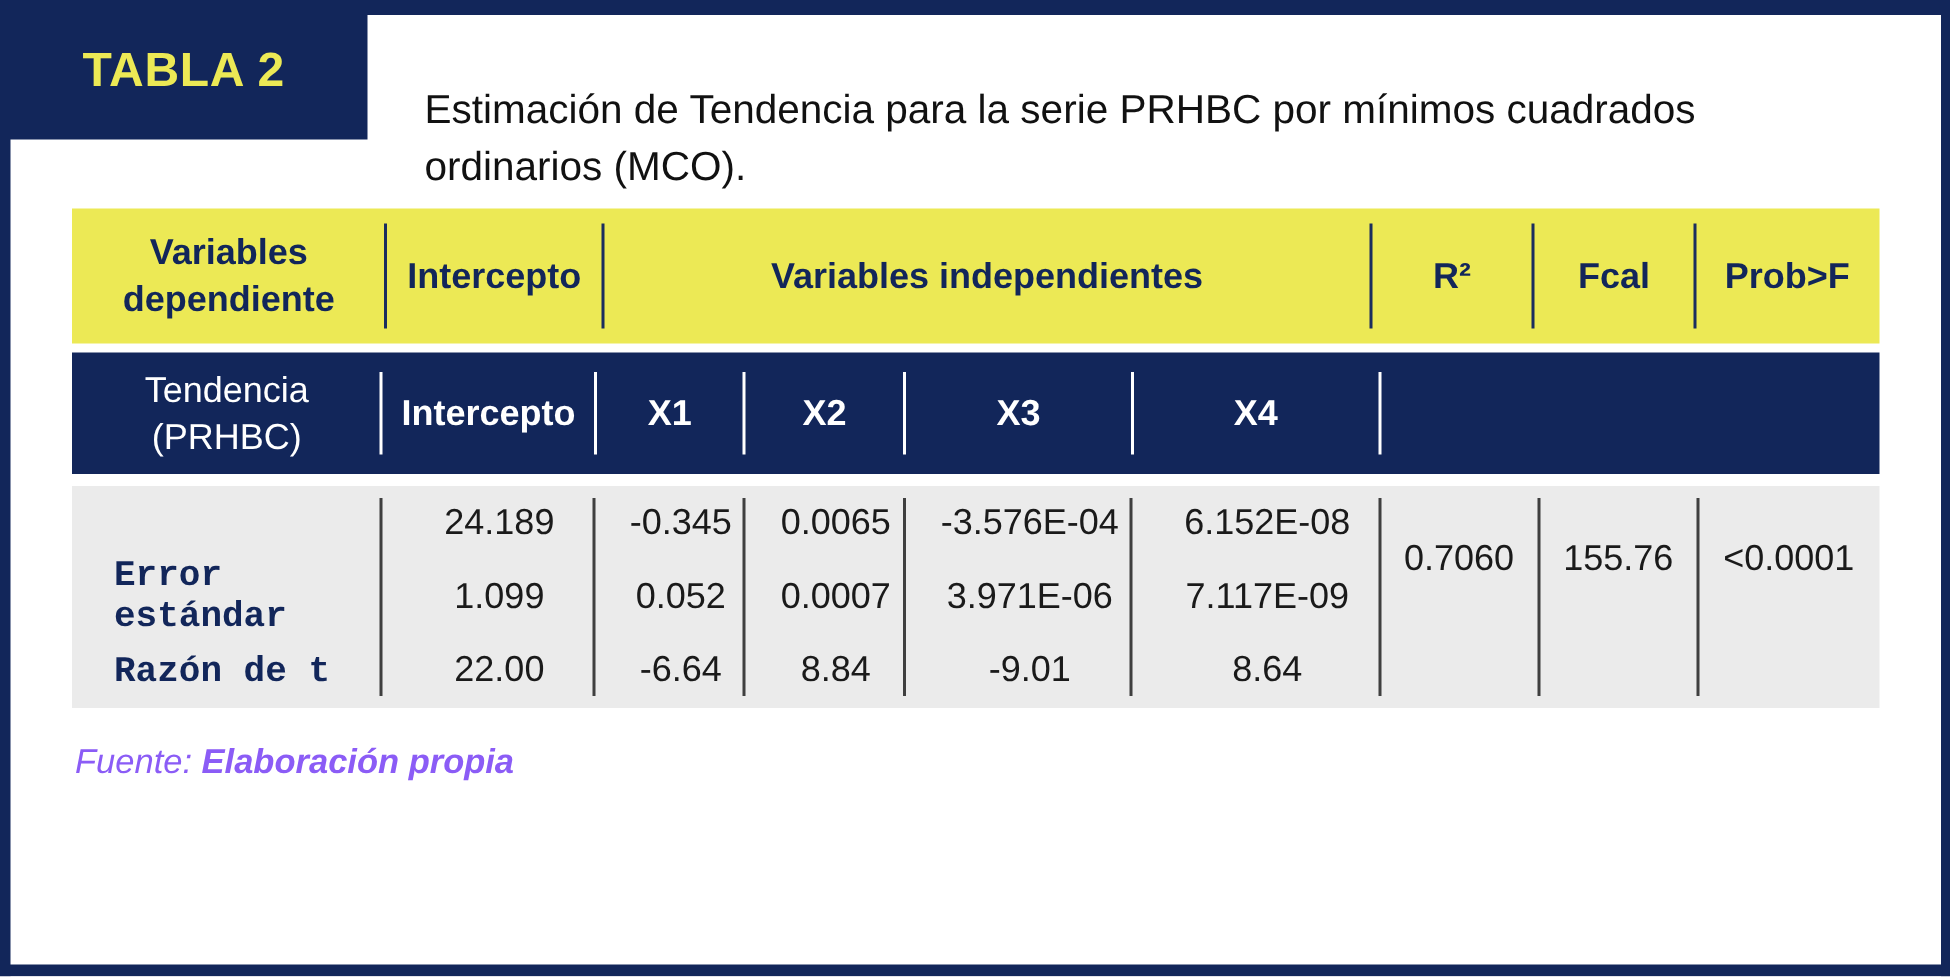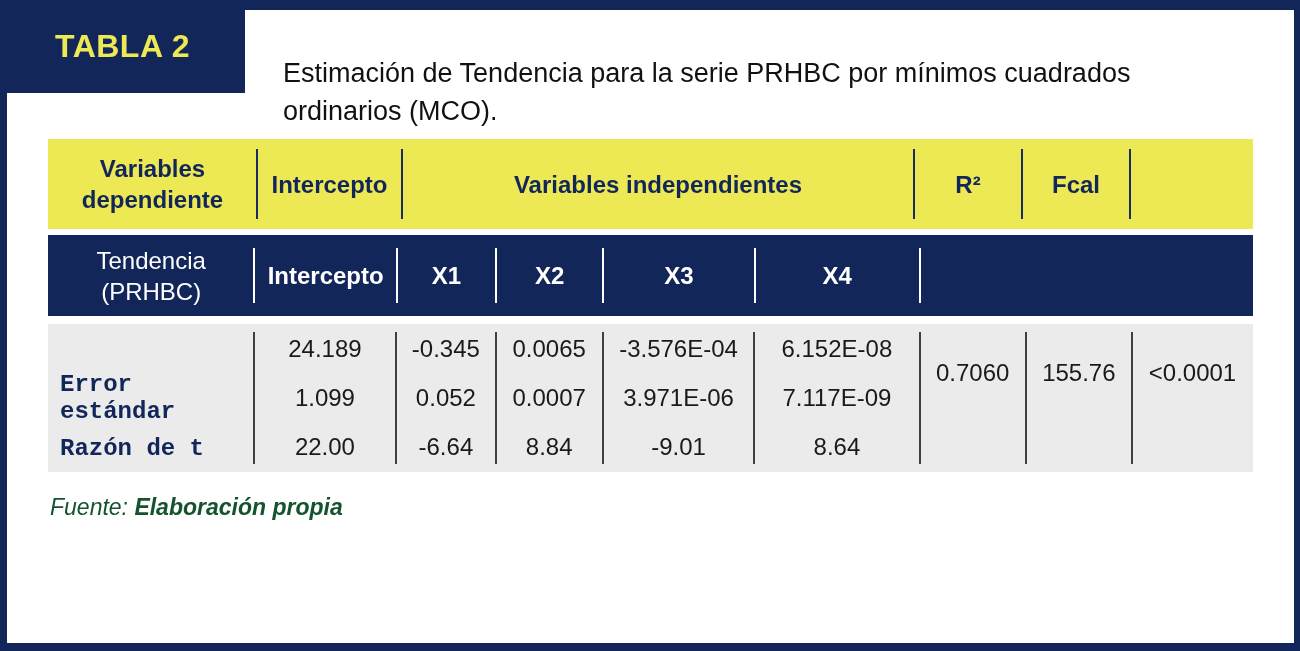--- a/index.html
+++ b/index.html
@@ -52,28 +52,28 @@
   .navy .cell.reg { font-weight:normal; padding:0 28px; }
   .navy .cell.sep::after {
     content:""; position:absolute; right:-1px; top:13px; bottom:13px; width:2px; background:#ffffff;
   }
 
   .gray { font-size:24px; color:#1a1a1a; }
   .dcol { position:relative; display:flex; flex-direction:column; }
   .dcol.sep::after {
     content:""; position:absolute; right:-1px; top:8px; bottom:8px; width:2px; background:#3f3f3f;
   }
-  .drow { flex:1; display:flex; align-items:center; justify-content:center; }
+  .drow { flex:1; display:flex; align-items:center; justify-content:center;margin-left:16px; }
   .drow.label { justify-content:flex-start; padding-left:12px; color:#12265a; font-weight:bold;font-family:Liberation Mono, monospace; }
   .statwrap { flex:2; display:flex; align-items:center; justify-content:center; }
   .statspace { flex:1; }
 
   
   .footer {
-    position:absolute; left:50px; top:494px; font-size:23px; font-style:italic; color:#14532d;
+    position:absolute; left:50px; top:494px; font-size:23px; font-style:italic; color:#8b5cf6;
   }
   .footer .src { font-weight:bold; }
 </style>
 </head>
 <body>
 
 <div class="canvas">
 
   <div class="frame top"></div>
   <div class="frame bottom"></div>
@@ -88,20 +88,21 @@
     <div>Estimación de Tendencia para la serie PRHBC por mínimos cuadrados</div>
     <div>ordinarios (MCO).</div>
   </div>
 
   <div class="band yellow">
     <div class="cell w1 sep pad">Variables dependiente</div>
     <div class="cell w2 sep">Intercepto</div>
     <div class="cell wind sep">Variables independientes</div>
     <div class="cell w7 sep">R²</div>
     <div class="cell w8 sep">Fcal</div>
+    <div class="cell w9">Prob&gt;F</div>
   </div>
 
   <div class="band navy">
     <div class="cell w1 sep reg">Tendencia (PRHBC)</div>
     <div class="cell w2 sep">Intercepto</div>
     <div class="cell w3 sep">X1</div>
     <div class="cell w4 sep">X2</div>
     <div class="cell w5 sep">X3</div>
     <div class="cell w6 sep">X4</div>
     <div class="cell wend"></div>

